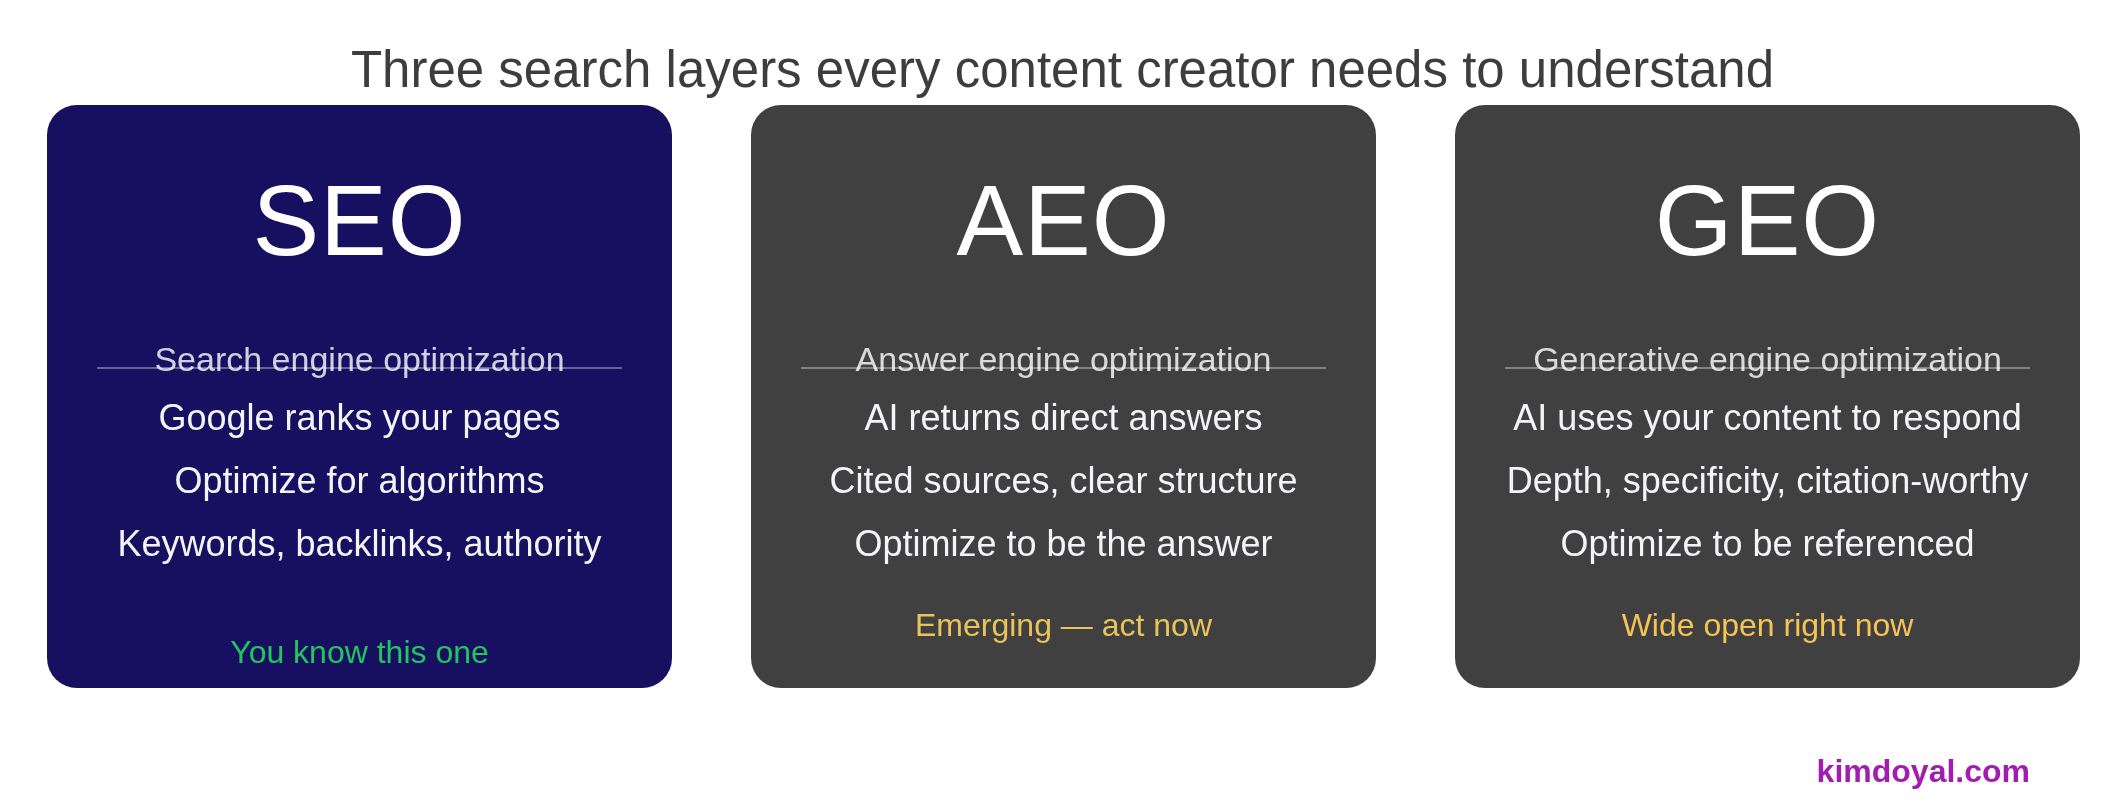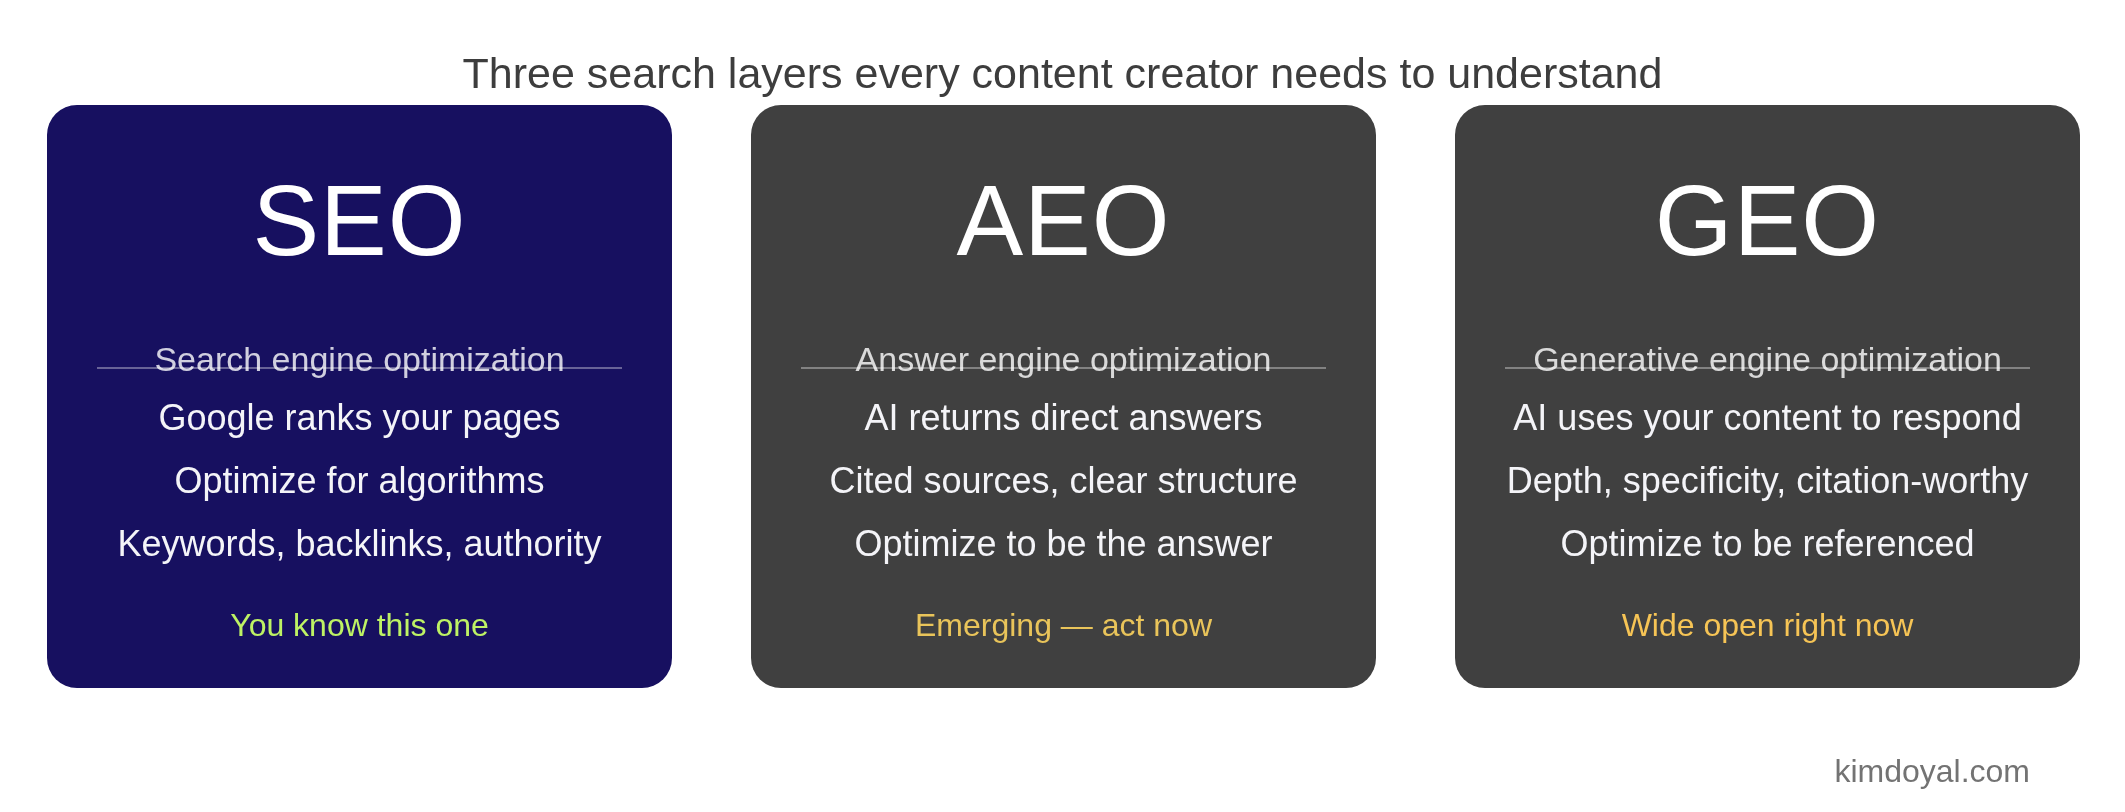--- a/index.html
+++ b/index.html
@@ -10,25 +10,25 @@
   }
   .canvas {
     position: relative;
     width: 2125px;
     height: 812px;
     background: #ffffff;
     overflow: hidden;
   }
   .page-title {
     position: absolute;
-    top: 20px;
+    top: 12px;
     left: 0;
     width: 100%;
     text-align: center;
-    font-size: 43px;
+    font-size: 51px;
     line-height: 48px;
     color: #3d3d3d;
     font-weight: 400;
   }
   .cards-row {
     position: absolute;
     left: 47px;
     top: 105px;
     display: flex;
     gap: 79px;
@@ -94,42 +94,43 @@
     width: 100%;
     font-size: 32px;
     line-height: 40px;
   }
   .watermark {
     position: absolute;
     top: 752px;
     right: 95px;
     font-size: 32px;
     line-height: 38px;
-    color: #737373;
+    color: #a21caf;
+    font-weight: bold;
   }
 </style>
 </head>
 <body>
 
 <div class="canvas">
 
   <h1 class="page-title">Three search layers every content creator needs to understand</h1>
 
   <div class="cards-row">
 
     <section class="card" style="background: rgb(23, 16, 96);">
       <h2 class="acronym">SEO</h2>
       <div class="subtitle">Search engine optimization</div>
       <hr class="divider">
       <div class="lines">
         <div class="line">Google ranks your pages</div>
         <div class="line">Optimize for algorithms</div>
         <div class="line">Keywords, backlinks, authority</div>
       </div>
-      <div class="note" style="color: #bef264;">You know this one</div>
+      <div class="note" style="color: #22c55e; margin-top: 27px;">You know this one</div>
     </section>
 
     <section class="card" style="background: #404040;">
       <h2 class="acronym">AEO</h2>
       <div class="subtitle">Answer engine optimization</div>
       <hr class="divider">
       <div class="lines">
         <div class="line">AI returns direct answers</div>
         <div class="line">Cited sources, clear structure</div>
         <div class="line">Optimize to be the answer</div>

